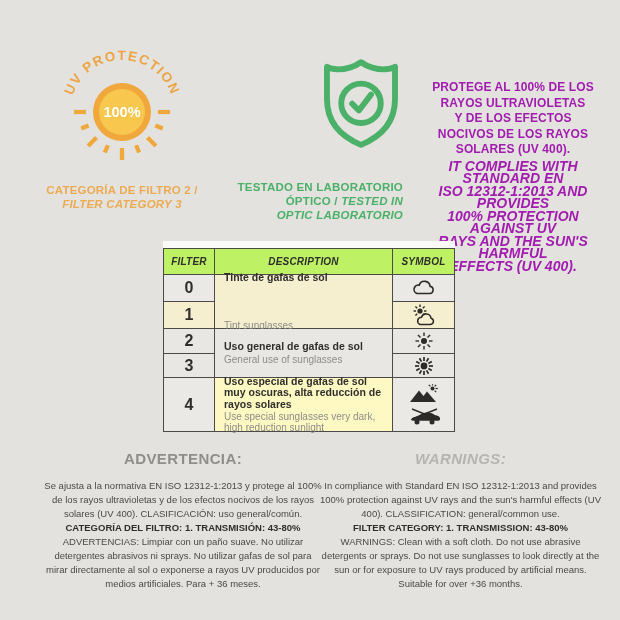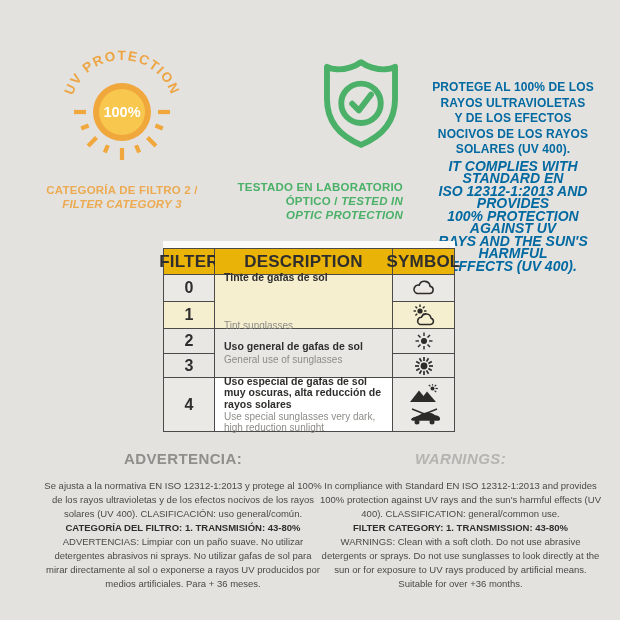--- a/index.html
+++ b/index.html
@@ -11,41 +11,41 @@
   }
   
   .uv-block { position:absolute; left:28px; top:48px; width:188px; text-align:center; }
   .uv-caption { margin-top:2px; color:#ecab52; font-weight:bold; font-size:11.5px; line-height:13.5px; letter-spacing:0.2px; }
   .uv-caption .it { font-style:italic; }
 
   .lab-block { position:absolute; left:228px; top:56px; width:175px; text-align:right; }
   .lab-caption { margin-top:22px; color:#4bb068; font-weight:bold; font-size:11.5px; line-height:14px; letter-spacing:0.2px; }
   .lab-caption .it { font-style:italic; }
 
-  .note-block { position:absolute; left:418px; top:80px; width:190px; text-align:center; color:#0369a1; }
+  .note-block { position:absolute; left:418px; top:80px; width:190px; text-align:center; color:#a21caf; }
   .note-es div { font-weight:bold; font-size:12px; line-height:15.5px; letter-spacing:0.1px; }
   .note-en { margin-top:2px; }
   .note-en div { font-weight:bold; font-style:italic; font-size:14px; line-height:12.5px; }
 
   
   .table-cap { position:absolute; left:163px; top:241px; width:292px; height:7px; background:#fafaf8; }
   .uv-table {
     position:absolute; left:163px; top:248px;
     display:grid;
     grid-template-columns:50px 177px 61px;
     grid-template-rows:25px 26px 26px 24px 23px 53px;
     gap:1px; background:#4b4a48; border:1px solid #4b4a48;
   }
   .cell { display:flex; align-items:center; justify-content:center; }
-  .hdr { background:#eab308; font-weight:bold; font-size:17px; color:#2f2e2c; letter-spacing:0.2px; }
+  .hdr { background:#bef264; font-weight:bold; font-size:10px; color:#2f2e2c; letter-spacing:0.2px;font-style:italic; }
   .fnum { font-weight:bold; font-size:16px; color:#2f2e2c; }
   .bg-a { background:#ebe9e6; }
   .bg-cream { background:#f6efcf;gap:36px; }
   .bg-b { background:#e9e7e4; }
-  .bg-c { background:#ffffff; }
+  .bg-c { background:#fef9c3; }
   .desc { flex-direction:column; align-items:flex-start; justify-content:center; padding:2px 6px 2px 9px; box-sizing:border-box; }
   .desc-main { font-weight:bold; font-size:10.5px; line-height:11.5px; color:#2f2e2c; }
   .desc-sub { font-size:10px; line-height:11px; color:#8d8c88; margin-top:1px; }
   .g1 { grid-row:2 / span 2; grid-column:2; }
   .g2 { grid-row:4 / span 2; grid-column:2;text-align:center; }
   .sym-stack { display:flex; flex-direction:column; align-items:center; gap:2px; }
 
   
   .warn-es { position:absolute; left:44px; top:450px; width:278px; text-align:center; }
   .warn-en { position:absolute; left:318px; top:450px; width:285px; text-align:center; }
@@ -92,21 +92,21 @@
 
   <div class="lab-block">
     <svg width="84" height="98" viewBox="0 0 100 116">
       <path d="M50 7 C 43 12.5, 31 16, 21 15.5 C 16.5 15.2, 12.5 14, 9.5 12.5 L 9.5 51 C 9.5 81, 28 96.5, 50 105.5 C 72 96.5, 90.5 81, 90.5 51 L 90.5 12.5 C 87.5 14, 83.5 15.2, 79 15.5 C 69 16, 57 12.5, 50 7 Z" fill="none" stroke="#4bb068" stroke-width="7" stroke-linejoin="round"></path>
       <circle cx="50" cy="56" r="23.5" fill="none" stroke="#4bb068" stroke-width="7"></circle>
       <path d="M39.5 56.5 L47.5 64.5 L62 45.5" fill="none" stroke="#4bb068" stroke-width="7" stroke-linecap="round" stroke-linejoin="round"></path>
     </svg>
     <div class="lab-caption">
       <div>TESTADO EN LABORATORIO</div>
       <div><span>ÓPTICO / </span><span class="it">TESTED IN</span></div>
-      <div class="it">OPTIC PROTECTION</div>
+      <div class="it">OPTIC LABORATORIO</div>
     </div>
   </div>
 
   <div class="note-block">
     <div class="note-es">
       <div>PROTEGE AL 100% DE LOS</div>
       <div>RAYOS ULTRAVIOLETAS</div>
       <div>Y DE LOS EFECTOS</div>
       <div>NOCIVOS DE LOS RAYOS</div>
       <div>SOLARES (UV 400).</div>

